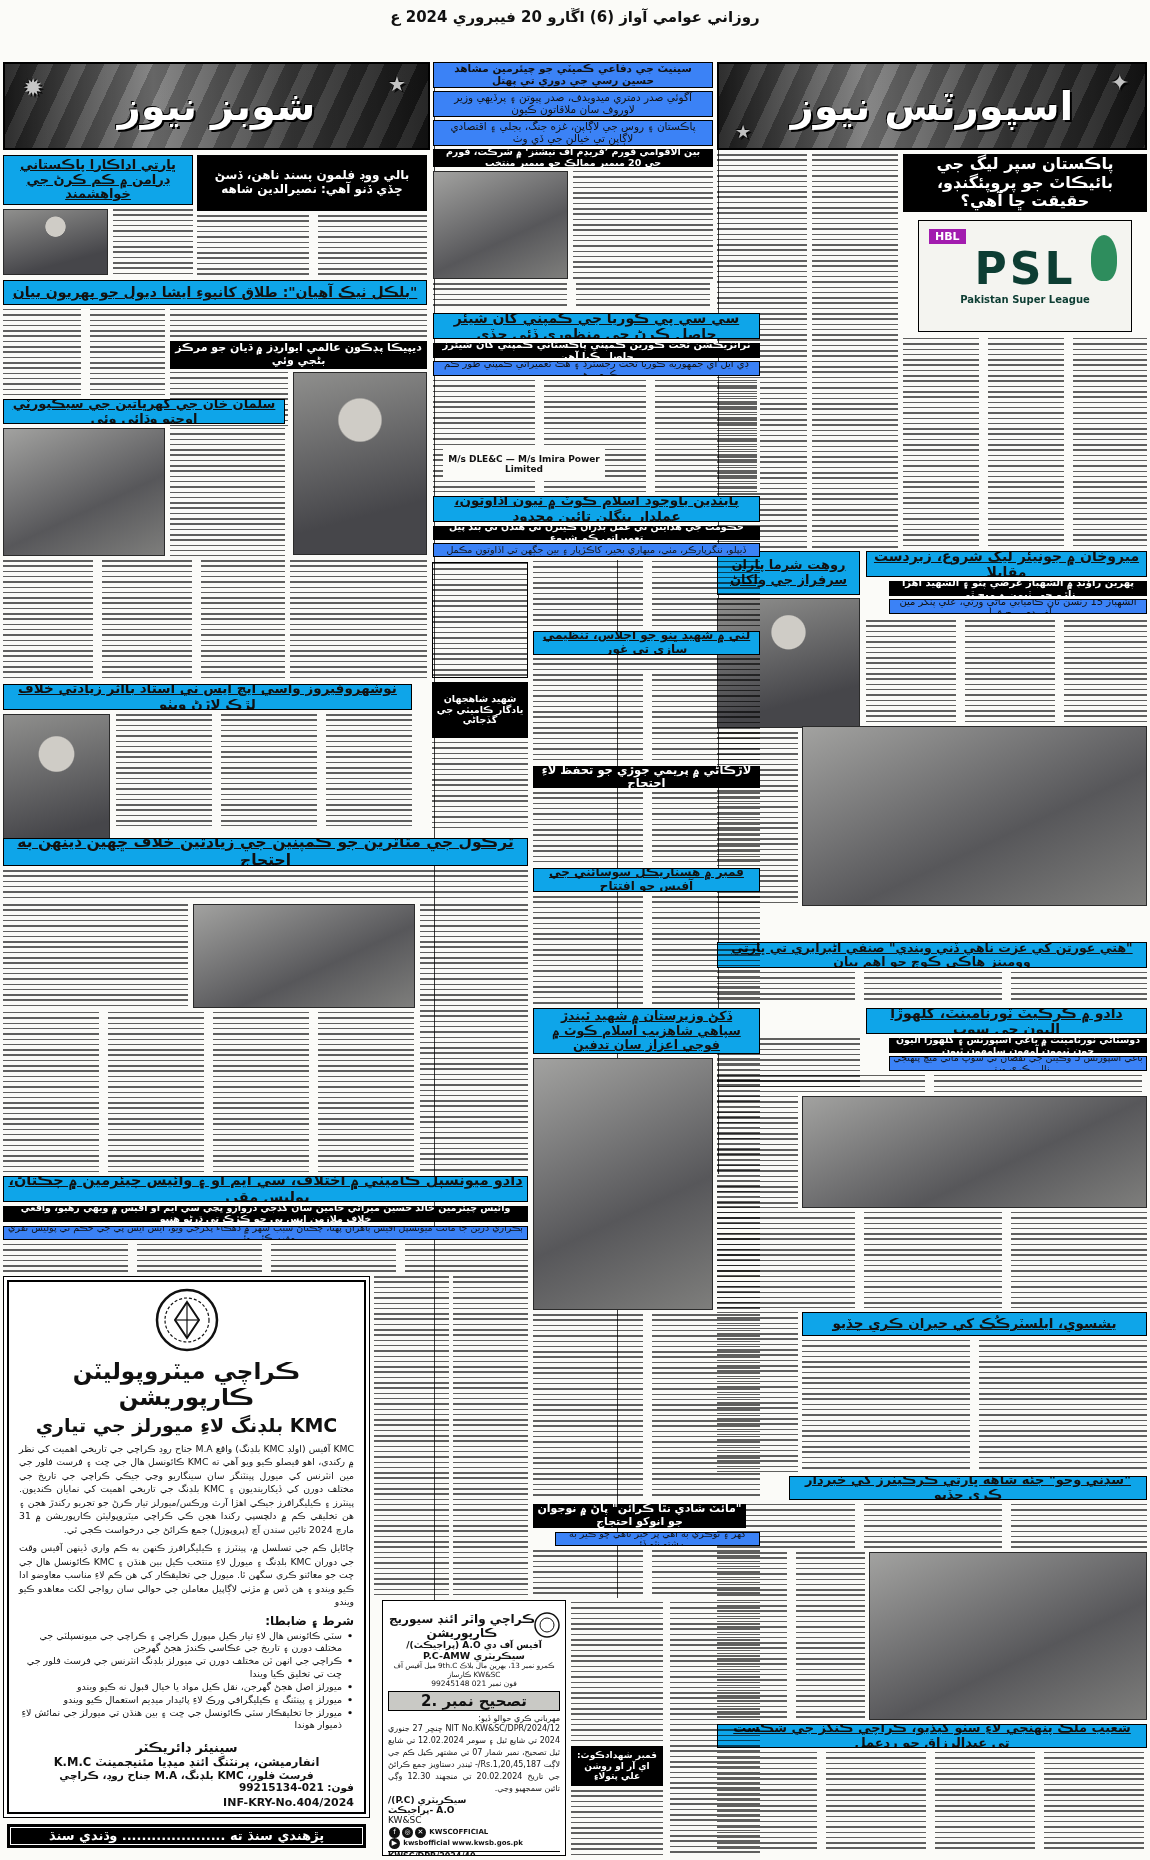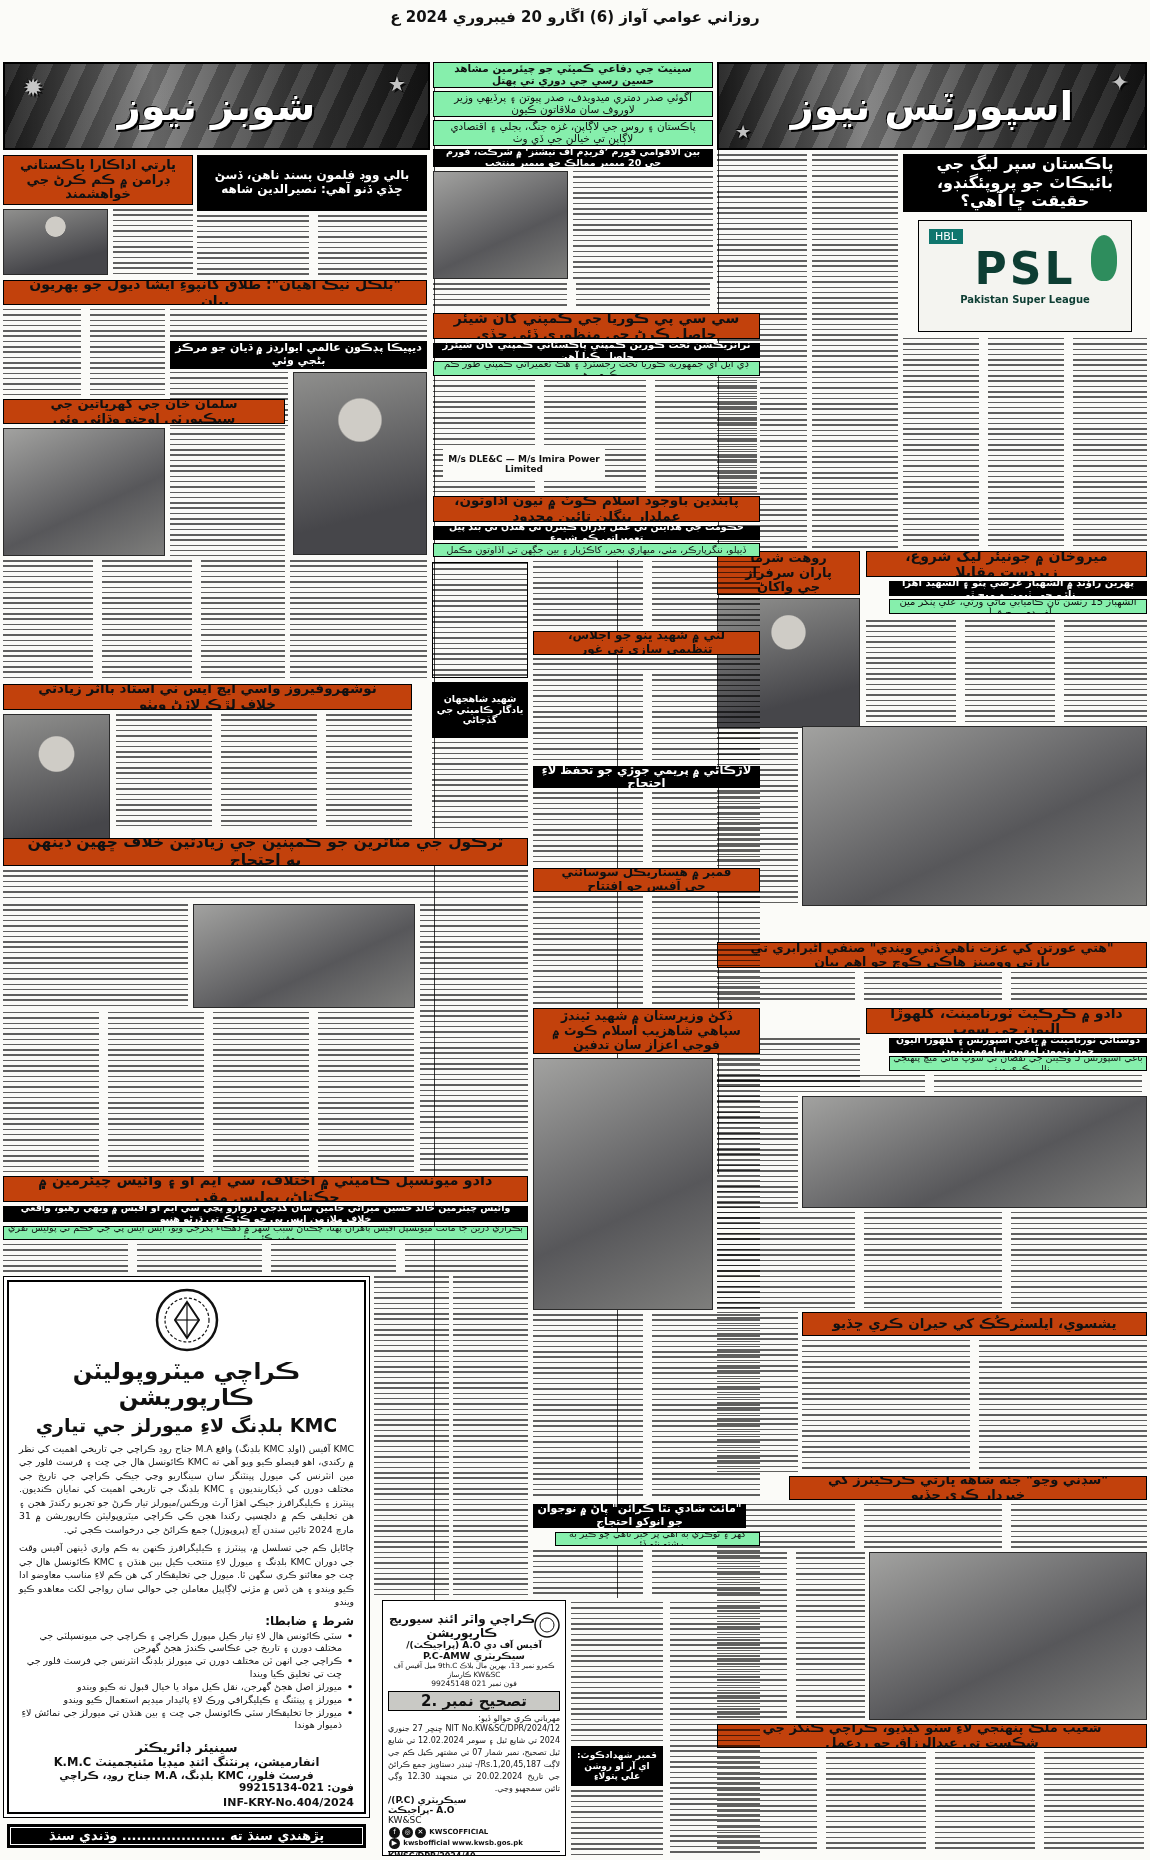--- a/index.html
+++ b/index.html
@@ -1,24 +1,24 @@
 <!DOCTYPE html>
 <html><head>
 <meta charset="utf-8">
 <style>
   html,body{margin:0;padding:0;background:#d9d9d4;}
   #paper{position:relative;width:1150px;height:1860px;margin:0 auto;background:#fbfbf8;
          font-family:"DejaVu Sans",sans-serif;direction:rtl;color:#111;overflow:hidden;
          border-bottom:3px solid #000;}
   .abs{position:absolute;box-sizing:border-box;}
-  .hbox{border:1.5px solid #000;background:#c2410c;display:flex;align-items:center;justify-content:center;
-        text-align:center;font-weight:bold;line-height:1.15;overflow:hidden;padding:1px 16px;}
+  .hbox{border:1.5px solid #000;background:#0ea5e9;display:flex;align-items:center;justify-content:center;
+        text-align:center;font-weight:bold;line-height:1.15;overflow:hidden;padding:1px 4px;text-decoration:underline;}
   .hbar{background:#000;color:#fff;display:flex;align-items:center;justify-content:center;
         text-align:center;font-weight:bold;line-height:1.15;overflow:hidden;padding:1px 4px;}
-  .hline{border:1px solid #000;background:#86efac;display:flex;align-items:center;justify-content:center;
+  .hline{border:1px solid #000;background:#3b82f6;display:flex;align-items:center;justify-content:center;
          text-align:center;line-height:1.1;overflow:hidden;padding:0 3px;}
   .sim{background-image:repeating-linear-gradient(180deg,rgba(0,0,0,.62) 0 1.5px,transparent 1.5px 5.3px);}
   .gut{background-image:repeating-linear-gradient(90deg,transparent 0 var(--c),#fbfbf8 var(--c) calc(var(--c) + 9px)),
         repeating-linear-gradient(180deg,rgba(0,0,0,.62) 0 1.5px,transparent 1.5px 5.3px);}
   .photo{background:linear-gradient(155deg,#a2a2a0,#57575a 60%,#7e7e7c);border:1px solid #2b2b2b;}
   .portrait{background:radial-gradient(circle at 50% 26%,#cfccc6 0 14%,rgba(0,0,0,0) 15%),
             linear-gradient(165deg,#8f8f8d,#46464a 75%);border:1px solid #2b2b2b;}
   .vrule{background:#000;opacity:.75;}
   .banner{border:2px solid #000;color:#fff;display:flex;align-items:center;justify-content:center;
           font-weight:bold;background:
@@ -51,21 +51,21 @@
     <span class="star" style="right:14px;top:6px;font-size:22px;">✦</span>
     <span>اسپورٽس نيوز</span>
     <span class="star" style="left:16px;bottom:6px;font-size:18px;">★</span>
   </div>
 
   <div class="abs hbar" style="right:3px;top:154px;width:244px;height:58px;font-size:16px;">پاڪستان سپر ليگ جي بائيڪاٽ جو پروپئگنڊو، حقيقت ڇا آهي؟</div>
   <div class="abs sim" style="right:252px;top:154px;width:86px;height:395px;"></div>
   <div class="abs sim" style="right:343px;top:154px;width:90px;height:395px;"></div>
 
   <div class="abs frame" style="right:18px;top:220px;width:214px;height:112px;background:#f4f4f0;text-align:center;direction:ltr;">
-    <div style="position:absolute;left:10px;top:8px;background:#0f766e;color:#fff;font-size:11px;font-weight:normal;padding:1px 6px;">HBL</div>
+    <div style="position:absolute;left:10px;top:8px;background:#a21caf;color:#fff;font-size:11px;font-weight:bold;padding:1px 6px;">HBL</div>
     <div style="margin-top:22px;font-size:44px;font-weight:bold;color:#0d3d33;letter-spacing:3px;">PSL</div>
     <div style="font-size:10px;color:#0d3d33;font-weight:bold;">Pakistan Super League</div>
     <div style="position:absolute;right:14px;top:14px;width:26px;height:46px;border-radius:50% 50% 40% 40%;background:#0a7a43;opacity:.85;"></div>
   </div>
   <div class="abs gut" style="right:3px;top:338px;width:244px;height:208px;--c:76px;"></div>
 
   <div class="abs hbox" style="right:3px;top:551px;width:281px;height:26px;font-size:14px;">ميروخان ۾ جونيئر ليگ شروع، زبردست مقابلا</div>
   <div class="abs hbar" style="right:3px;top:581px;width:258px;height:15px;font-size:10px;">پهرين راؤنڊ ۾ الشهباز عرضي پتو ۽ الشهيد اهڙا ناڙو جي ٽيمن ۾ ميچ ٿي</div>
   <div class="abs hline" style="right:3px;top:599px;width:258px;height:15px;font-size:10px;">الشهباز 15 رنسن تان ڪاميابي ماڻي ورتي، علي پنگر مين آف دي ميچ قرار</div>
 

